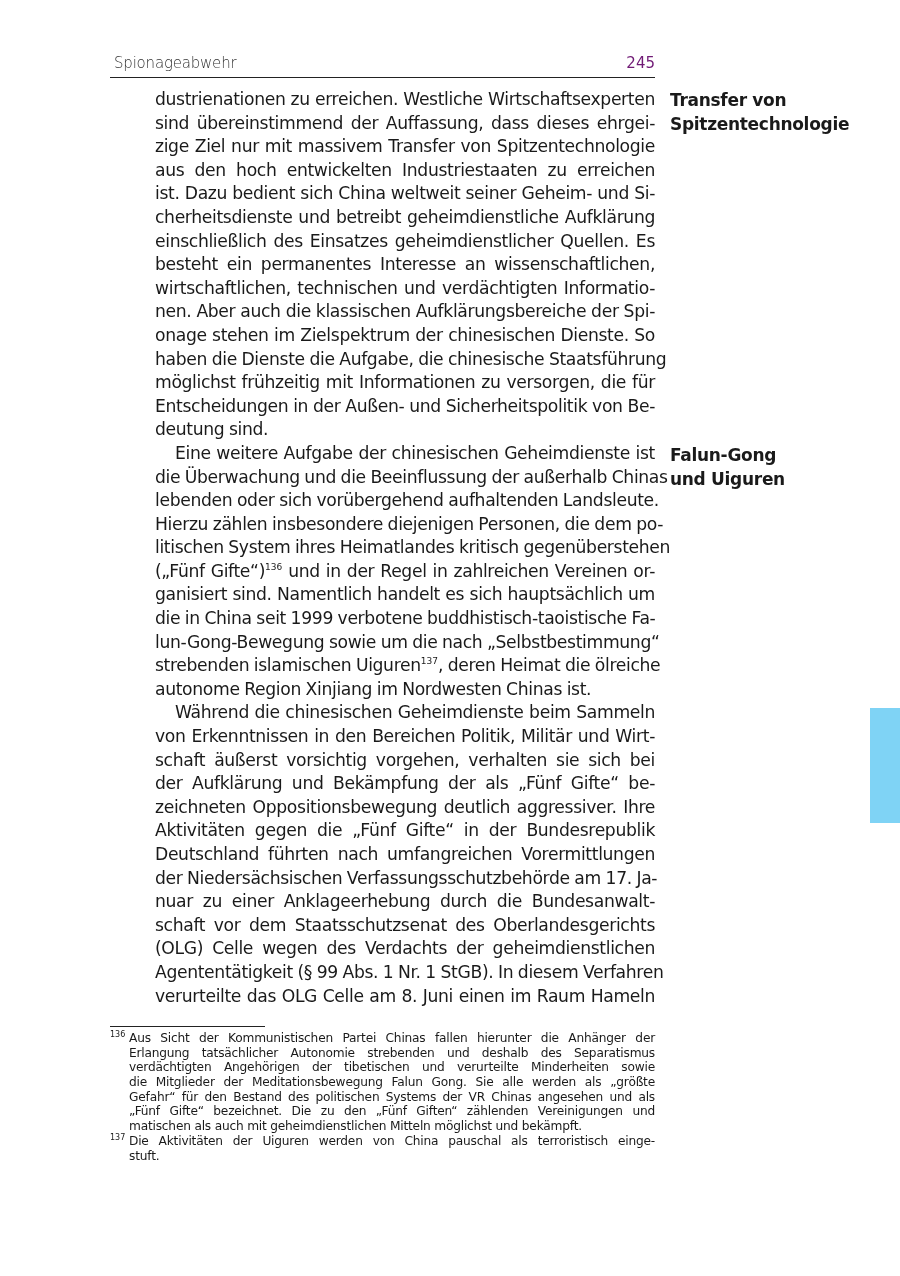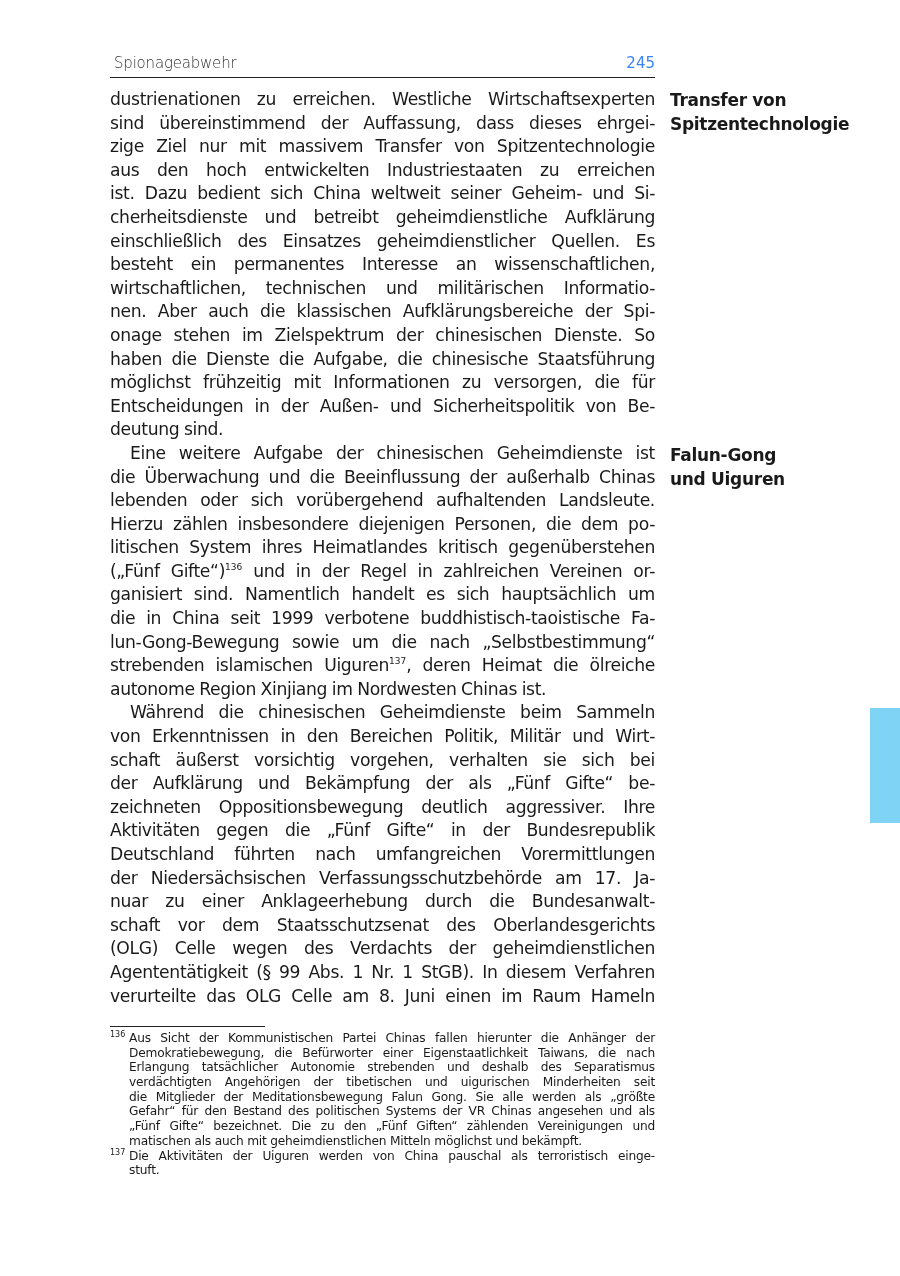--- a/index.html
+++ b/index.html
@@ -9,29 +9,29 @@
     }
     .header {
       position: absolute; left: 110px; top: 52px; width: 545px; height: 25px;
       border-bottom: 1.5px solid #222;
     }
     .header .running-title {
       position: absolute; left: 4px; top: 2px; font-size: 15px; color: #333;
       font-weight: 300; letter-spacing: -0.2px;
     }
     .header .page-number {
-      position: absolute; right: 0; top: 2px; font-size: 15px; color: #3b82f6; margin-left: 19px;
+      position: absolute; right: 0; top: 2px; font-size: 15px; color: #701a75; margin-left: 19px;
     }
     .body-text {
       position: absolute; left: 110px; top: 88px; width: 545px;
     }
     .line {
       display: block; height: 23.6px; line-height: 23.6px; font-size: 17.2px;
       text-align: justify; text-align-last: justify; white-space: nowrap;
-      letter-spacing: -0.35px; word-spacing: -0.5px;
+      letter-spacing: -0.35px; word-spacing: -0.5px; margin-left: 45px;
     }
     .line.last { text-align-last: left; }
     .line.indent { padding-left: 20px; }
     .line .wrap { display: block; width: 100%; white-space: normal; }
     sup.fn { font-size: 9px; line-height: 0; vertical-align: 7px; letter-spacing: 0; }
     .margin-note {
       position: absolute; left: 670px; font-size: 17px; font-weight: bold;
       line-height: 23.5px; letter-spacing: -0.3px; color: #1a1a1a;
     }
     .side-tab {
@@ -79,21 +79,21 @@
 
   <div>
     <span class="line">dustrienationen zu erreichen. Westliche Wirtschaftsexperten</span>
     <span class="line">sind übereinstimmend der Auffassung, dass dieses ehrgei-</span>
     <span class="line">zige Ziel nur mit massivem Transfer von Spitzentechnologie</span>
     <span class="line">aus den hoch entwickelten Industriestaaten zu erreichen</span>
     <span class="line">ist. Dazu bedient sich China weltweit seiner Geheim- und Si-</span>
     <span class="line">cherheitsdienste und betreibt geheimdienstliche Aufklärung</span>
     <span class="line">einschließlich des Einsatzes geheimdienstlicher Quellen. Es</span>
     <span class="line">besteht ein permanentes Interesse an wissenschaftlichen,</span>
-    <span class="line">wirtschaftlichen, technischen und militärischen Informatio-</span>
+    <span class="line">wirtschaftlichen, technischen und verdächtigten Informatio-</span>
     <span class="line">nen. Aber auch die klassischen Aufklärungsbereiche der Spi-</span>
     <span class="line">onage stehen im Zielspektrum der chinesischen Dienste. So</span>
     <span class="line">haben die Dienste die Aufgabe, die chinesische Staatsführung</span>
     <span class="line">möglichst frühzeitig mit Informationen zu versorgen, die für</span>
     <span class="line">Entscheidungen in der Außen- und Sicherheitspolitik von Be-</span>
     <span class="line last">deutung sind.</span>
   </div>
 
   <div>
     <span class="line indent">Eine weitere Aufgabe der chinesischen Geheimdienste ist</span>
@@ -128,23 +128,22 @@
     <span class="line">Agententätigkeit (§ 99 Abs. 1 Nr. 1 StGB). In diesem Verfahren</span>
     <span class="line">verurteilte das OLG Celle am 8. Juni einen im Raum Hameln</span>
   </div>
 </div>
 
 <div class="footnote-rule"></div>
 
 <div class="footnotes">
   <div>
     <span class="fn-line"><span class="fn-num">136</span><span>Aus Sicht der Kommunistischen Partei Chinas fallen hierunter die Anhänger der</span></span>
-    <span class="fn-line">Demokratiebewegung, die Befürworter einer Eigenstaatlichkeit Taiwans, die nach</span>
     <span class="fn-line">Erlangung tatsächlicher Autonomie strebenden und deshalb des Separatismus</span>
-    <span class="fn-line">verdächtigten Angehörigen der tibetischen und uigurischen Minderheiten seit</span>
+    <span class="fn-line">verdächtigten Angehörigen der tibetischen und verurteilte Minderheiten sowie</span>
     <span class="fn-line">die Mitglieder der Meditationsbewegung Falun Gong. Sie alle werden als „größte</span>
     <span class="fn-line">Gefahr“ für den Bestand des politischen Systems der VR Chinas angesehen und als</span>
     <span class="fn-line">„Fünf Gifte“ bezeichnet. Die zu den „Fünf Giften“ zählenden Vereinigungen und</span>
     <span class="fn-line last">matischen als auch mit geheimdienstlichen Mitteln möglichst und bekämpft.</span>
   </div>
   <div>
     <span class="fn-line"><span class="fn-num">137</span><span>Die Aktivitäten der Uiguren werden von China pauschal als terroristisch einge-</span></span>
     <span class="fn-line last">stuft.</span>
   </div>
 </div>

